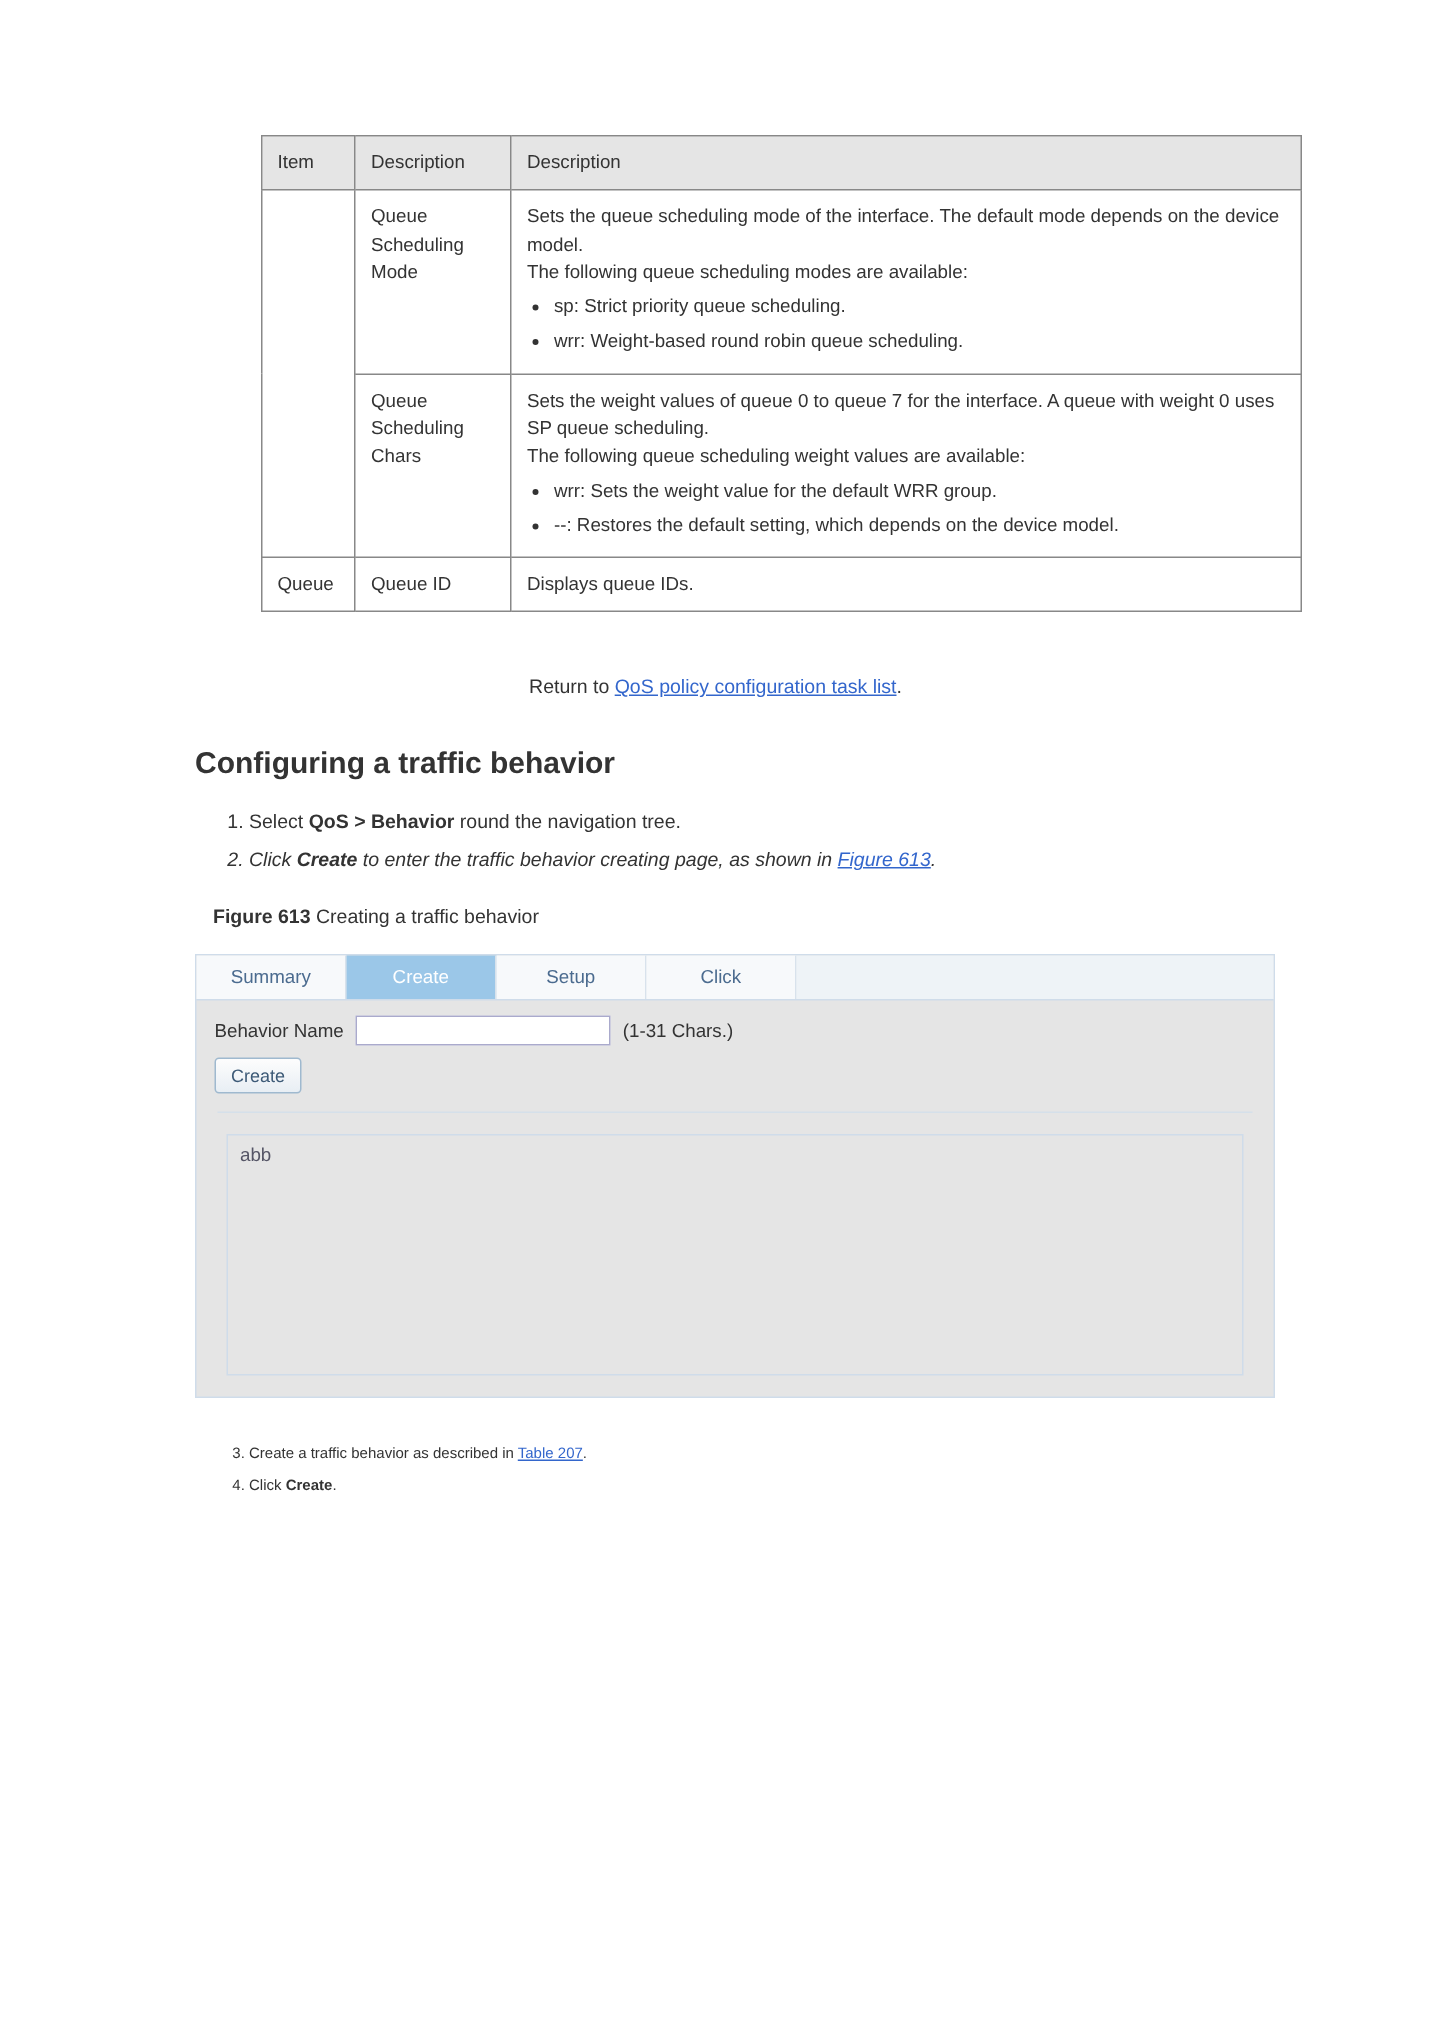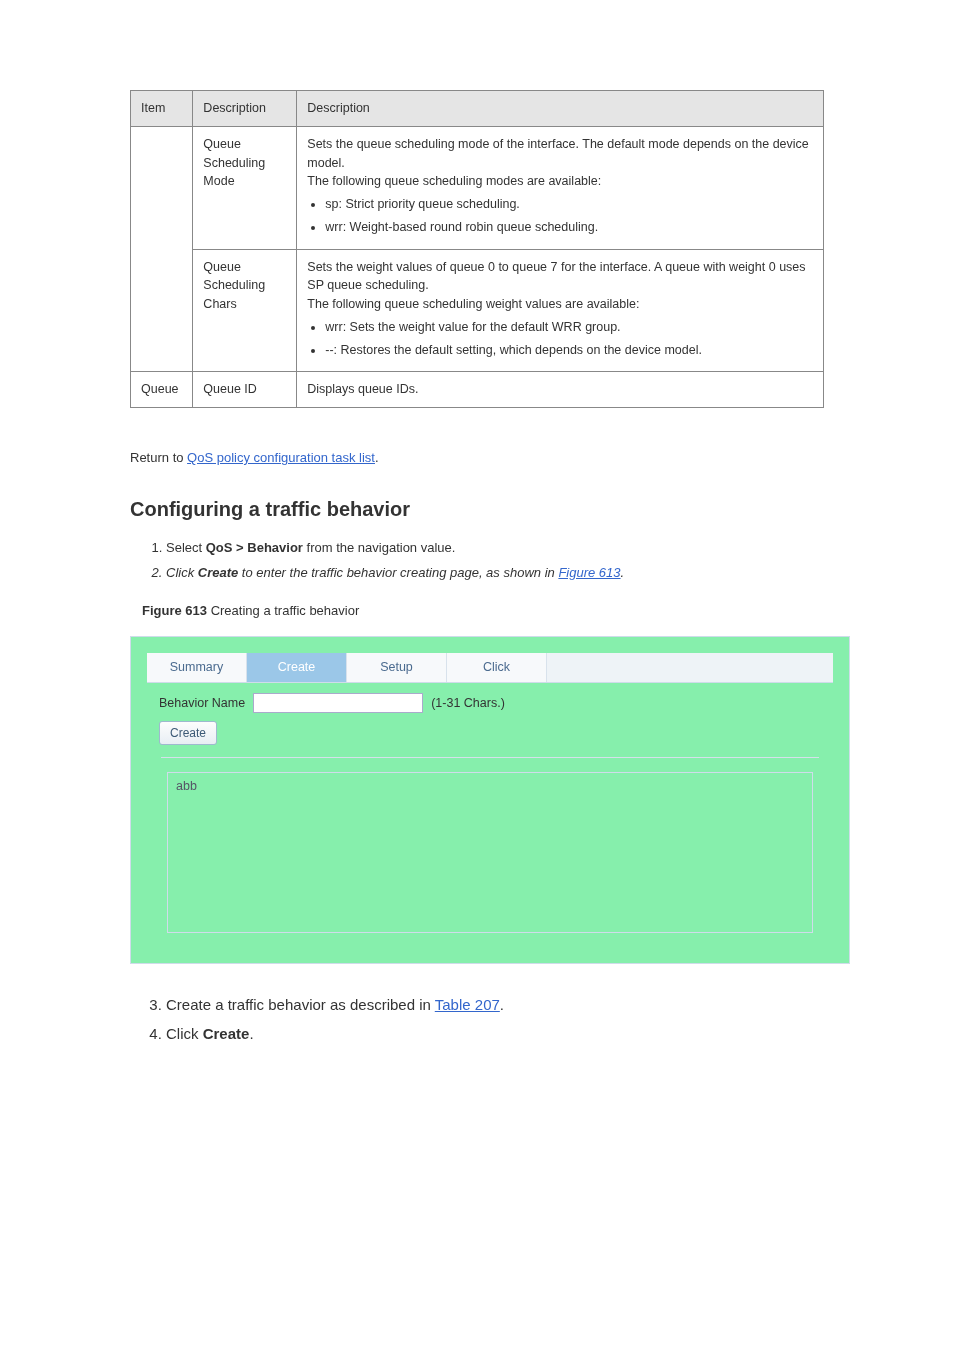--- a/index.html
+++ b/index.html
@@ -9,40 +9,41 @@
     color: #333;
     background: #fff;
     padding: 90px 130px 60px 130px;
     width: 954px;
     line-height: 1.5;
   }
   .param-table {
     width: 100%;
     border-collapse: collapse;
     margin-bottom: 40px;
+    margin-left: 44px;
   }
   .param-table th, .param-table td {
     border: 1px solid #888;
     padding: 8px 10px;
     text-align: left;
     vertical-align: top;
     font-size: 12.5px;
   }
   .param-table th {
     background: #e5e5e5;
     font-weight: normal;
   }
   .param-table ul { margin-left: 18px; margin-top: 4px; }
   .param-table li { margin-bottom: 4px; }
   .link { color: #3366cc; text-decoration: underline; cursor: pointer; }
-  .text-block { margin: 10px 0; font-size: 13px; }
+  .text-block { margin: 10px 0; font-size: 13px; text-align: center; }
   .screenshot-box {
     border: 1px solid #cfdcea;
-    background: #86efac;
-    padding: 16px;
+    background: #e5e5e5;
+    padding: 0;
     margin: 12px 0 30px 0;
     width: 720px;
   }
   .tabbar {
     display: flex;
     border-bottom: 1px solid #cfdcea;
     height: 30px;
     align-items: stretch;
   }
   .tab {
@@ -148,21 +149,21 @@
 </table>
 
 <p class="text-block">
   <span>Return to </span><span class="link">QoS policy configuration task list</span><span>.</span>
 </p>
 
 <h2 style="font-size:20px;font-weight:bold;margin:26px 0 14px 0;">Configuring a traffic behavior</h2>
 
 <ol style="margin-left:36px;font-size:13px;">
   <li style="margin-bottom:6px;">
-    <span>Select </span><b>QoS &gt; Behavior</b><span> from the navigation value.</span>
+    <span>Select </span><b>QoS &gt; Behavior</b><span> round the navigation tree.</span>
   </li>
   <li style="margin-bottom:6px;font-style:italic;">
     <span>Click </span><b>Create</b><span> to enter the traffic behavior creating page, as shown in </span><span class="step-link">Figure 613</span><span>.</span>
   </li>
 </ol>
 
 <p class="caption" style="margin-top:18px;">
   <b>Figure 613 </b><span>Creating a traffic behavior</span>
 </p>
 
@@ -181,20 +182,20 @@
   </div>
   <div class="btnrow">
     <span class="ui-btn">Create</span>
   </div>
   <hr class="inner-sep">
   <div class="listpane">
     <div>abb</div>
   </div>
 </div>
 
-<ol start="3" style="margin-left:36px;font-size:15px;">
+<ol start="3" style="margin-left:36px;font-size:10px;">
   <li style="margin-bottom:6px;">
     <span>Create a traffic behavior as described in </span><span class="step-link">Table 207</span><span>.</span>
   </li>
   <li>
     <span>Click </span><b>Create</b><span>.</span>
   </li>
 </ol>
 
 </body></html>

